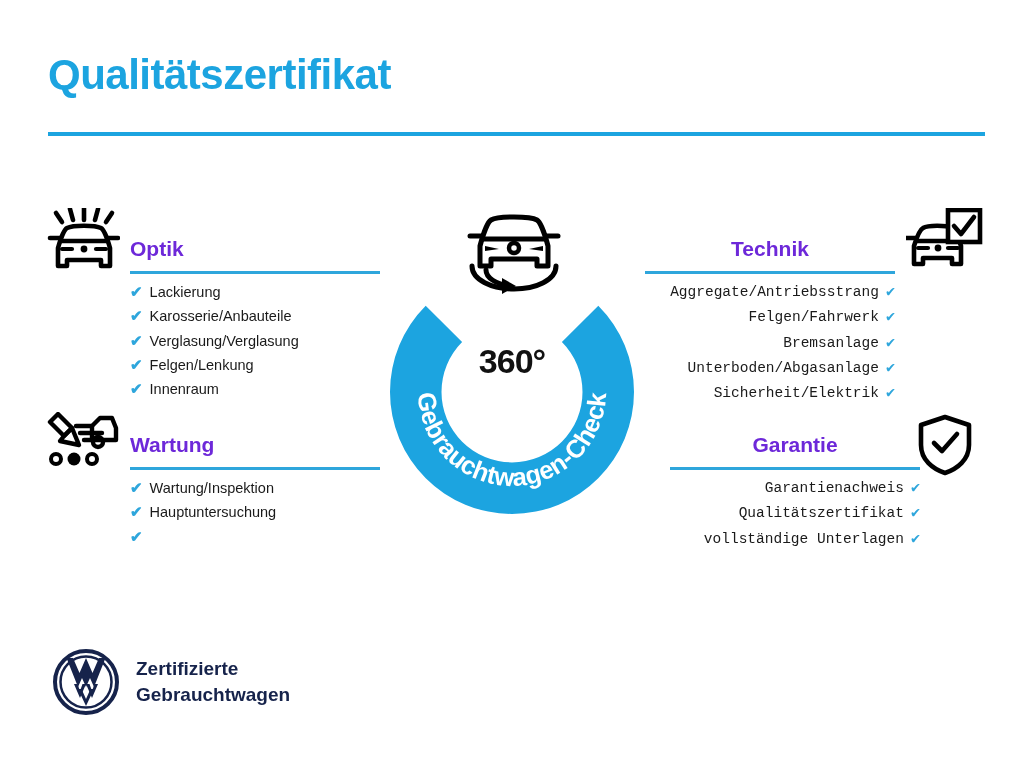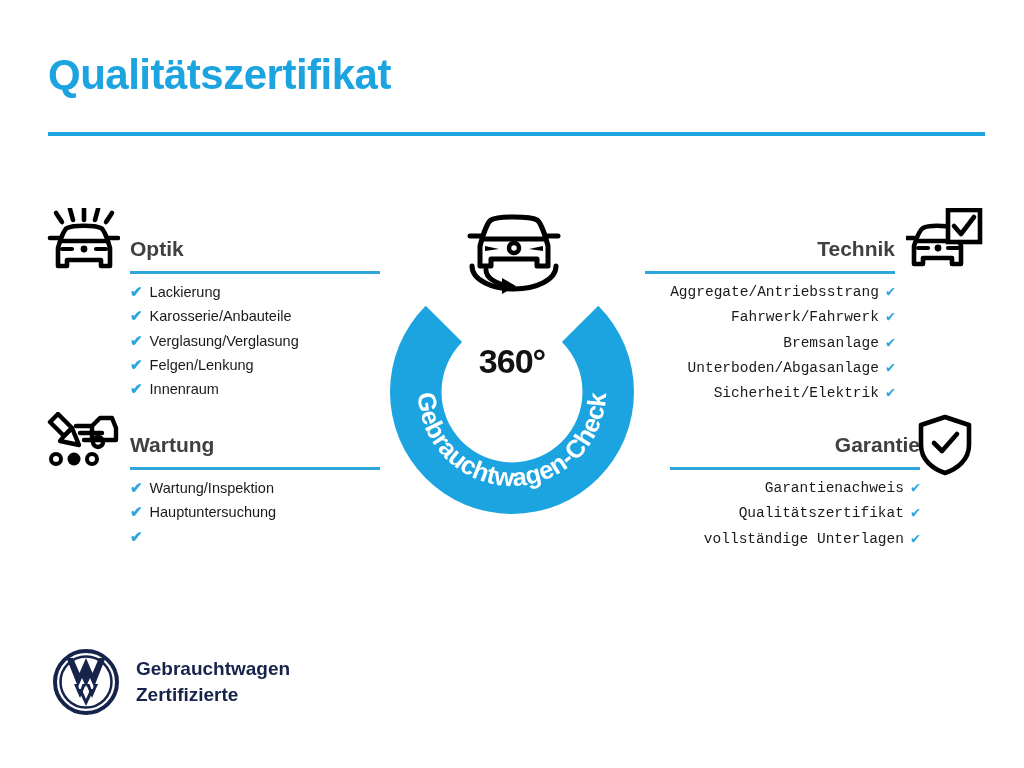--- a/index.html
+++ b/index.html
@@ -40,21 +40,21 @@
   .section {
     position: absolute;
   }
   .sec-head {
     position: relative;
     height: 46px;
   }
   .sec-title {
     font-size: 21px;
     font-weight: bold;
-    color: #404040;
+    color: #6d28d9;
     line-height: 30px;
     white-space: nowrap;
   }
   .sec-underline {
     position: absolute;
     left: 0;
     bottom: 6px;
     height: 3px;
     background: #2EA6DC;
     width: 100%;
@@ -78,21 +78,21 @@
     font-size: 15px;
     flex: none;
   }
 
   
   .col-left .sec-title { text-align: left; }
   .col-left .sec-list li { justify-content: flex-start; }
   .col-left .check { margin-right: 7px; }
 
   
-  .col-right .sec-title { text-align: right; }
+  .col-right .sec-title { text-align: center; }
   .col-right .sec-list li { justify-content: flex-end; font-family: Liberation Mono, monospace; }
   .col-right .check { margin-left: 7px; }
 
   
   #sec-optik    { left: 130px; top: 234px; width: 250px; }
   #sec-wartung  { left: 130px; top: 430px; width: 250px; }
   #sec-technik  { left: 645px; top: 234px; width: 250px; }
   #sec-garantie { left: 670px; top: 430px; width: 250px; }
 
   .sec-icon {
@@ -264,21 +264,21 @@
   <div class="sec-head">
     <div class="sec-title">Technik</div>
     <div class="sec-underline"></div>
   </div>
   <ul class="sec-list">
     <li>
         <span>Aggregate/Antriebsstrang</span>
         <span class="check">✔</span>
       </li>
     <li>
-        <span>Fahrwerk/Fahrwerk</span>
+        <span>Felgen/Fahrwerk</span>
         <span class="check">✔</span>
       </li>
     <li>
         <span>Bremsanlage</span>
         <span class="check">✔</span>
       </li>
     <li>
         <span>Unterboden/Abgasanlage</span>
         <span class="check">✔</span>
       </li>
@@ -341,16 +341,16 @@
 <div id="vw-logo-block">
   <svg width="68" height="68" viewBox="0 0 68 68">
     <circle cx="34" cy="34" r="31" fill="none" stroke="#16234B" stroke-width="4"></circle>
     <circle cx="34" cy="34" r="25.5" fill="none" stroke="#16234B" stroke-width="2.5"></circle>
     <path d="M34 10 L40.5 25 L47 10 L53.5 10 L42 39 L38 30 L34 39 L30 30 L26 39 L14.5 10 L21 10 L27.5 25 Z" fill="#16234B"></path>
     <path d="M26 41 L34 58 L42 41 L38.5 41 L34 51 L29.5 41 Z" fill="#16234B"></path>
     <path d="M22 36 L28 50 L34 36 L30.5 36 L28 43 L25.5 36 Z" fill="#16234B"></path>
     <path d="M34 36 L40 50 L46 36 L42.5 36 L40 43 L37.5 36 Z" fill="#16234B"></path>
   </svg>
   <div id="vw-wordmark">
+    <div>Zertifizierte</div>
     <div>Gebrauchtwagen</div>
-    <div>Zertifizierte</div>
   </div>
 </div>
 
 </body></html>

